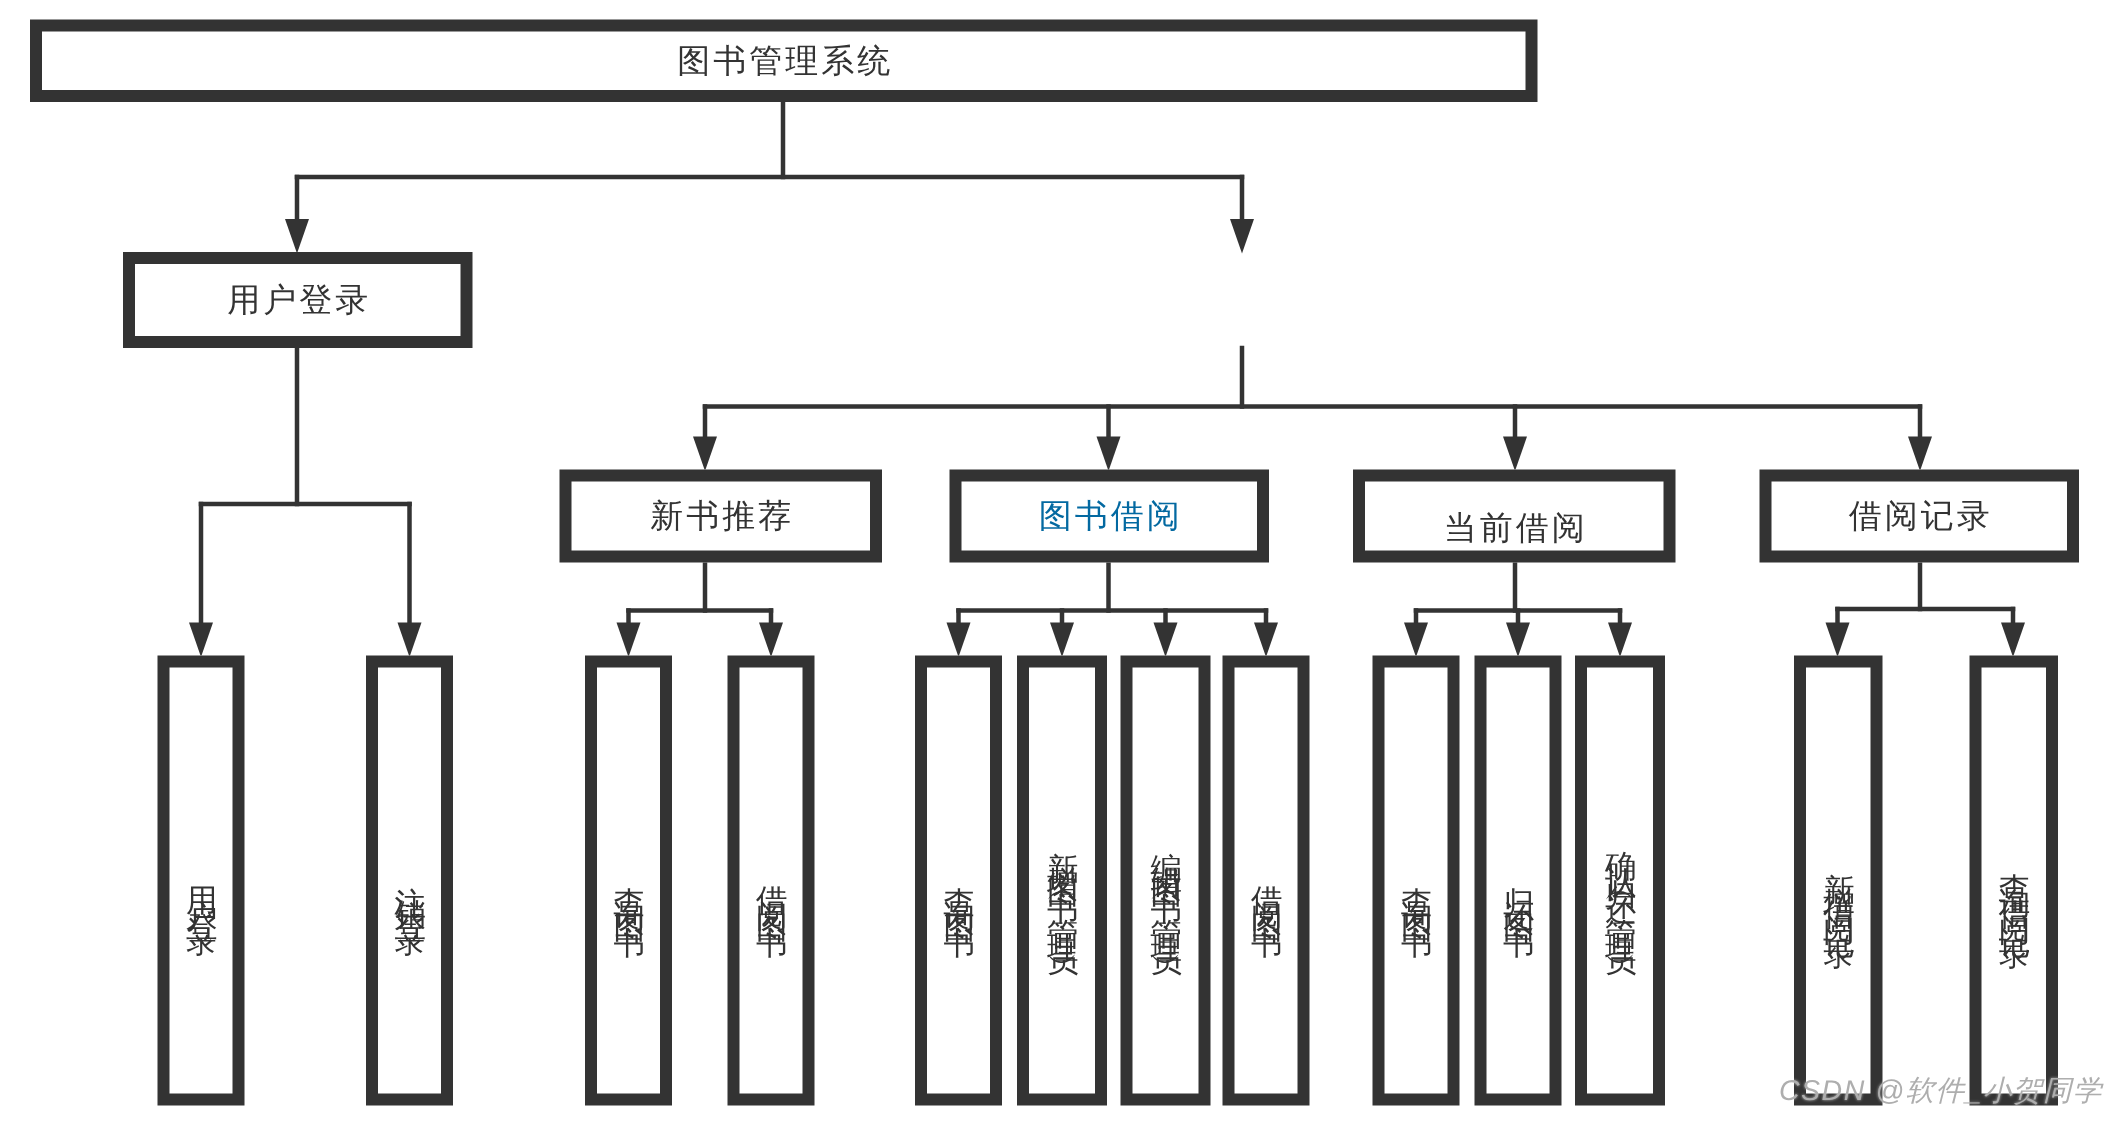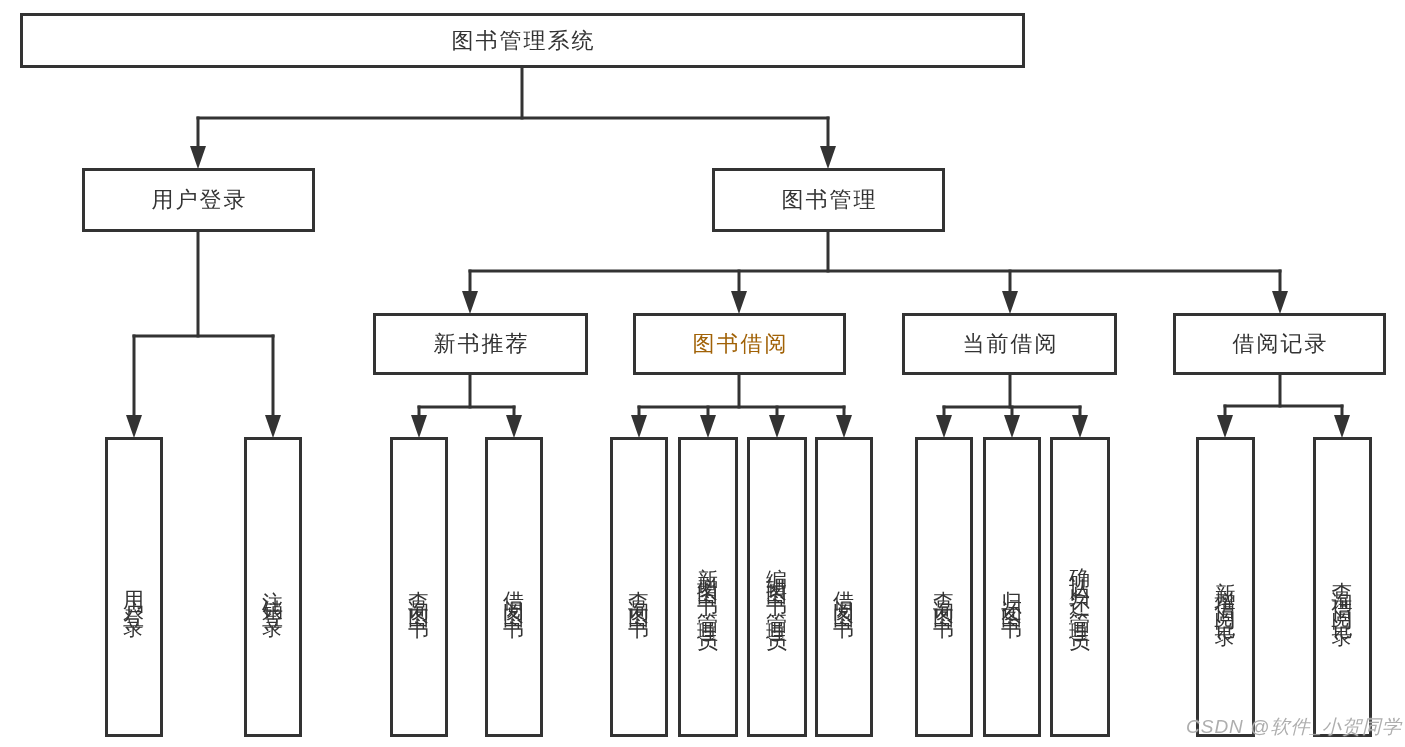--- a/index.html
+++ b/index.html
@@ -18,21 +18,21 @@
   #connectors {
     position: absolute;
     left: 0;
     top: 0;
     z-index: 1;
   }
   .node {
     position: absolute;
     box-sizing: border-box;
     background: #ffffff;
-    border: 3px solid #a21caf;
+    border: 8px solid #a21caf;
     color: #333333;
     display: flex;
     align-items: center;
     justify-content: center;
     z-index: 2;
     text-align: center;
   }
   .node.horizontal span {
     font-size: 22px;
     letter-spacing: 2px;
@@ -118,30 +118,27 @@
       <line x1="1342" y1="406" x2="1342" y2="416" stroke="#333333" stroke-width="3" stroke-linecap="square"></line>
       <polygon points="1334,415 1350,415 1342,438" fill="#333333"></polygon>
     </svg>
   <div id="watermark" style="color: rgb(174, 174, 174); font-style: italic;">CSDN @软件_小贺同学</div>
 <div class="node horizontal" style="left: 20px; top: 13px; width: 1005px; height: 55px; border-color: rgb(51, 51, 51); background: rgb(255, 255, 255); color: rgb(51, 51, 51);">
       <span>图书管理系统</span>
     </div>
     <div class="node horizontal" style="left: 82px; top: 168px; width: 233px; height: 64px; border-color: rgb(51, 51, 51); background: rgb(255, 255, 255); color: rgb(51, 51, 51);">
       <span>用户登录</span>
     </div>
-    <div class="node horizontal" style="left: 712px; top: 168px; width: 233px; height: 64px; border-color: rgb(51, 51, 51); background: rgb(255, 255, 255); color: rgb(51, 51, 51);">
-      <span>图书管理</span>
-    </div>
     <div class="node horizontal" style="left: 363px; top: 313px; width: 215px; height: 62px; border-color: rgb(51, 51, 51); background: rgb(255, 255, 255); color: rgb(51, 51, 51); margin-left: 10px;">
       <span>新书推荐</span>
     </div>
-    <div class="node horizontal" style="left: 633px; top: 313px; width: 213px; height: 62px; border-color: rgb(51, 51, 51); background: rgb(255, 255, 255); color: #a16207;">
+    <div class="node horizontal" style="left: 633px; top: 313px; width: 213px; height: 62px; border-color: rgb(51, 51, 51); background: rgb(255, 255, 255); color: #0369a1;">
       <span>图书借阅</span>
     </div>
-    <div class="node horizontal" style="left: 902px; top: 313px; width: 215px; height: 62px; border-color: rgb(51, 51, 51); background: rgb(255, 255, 255); color: rgb(51, 51, 51);">
+    <div class="node horizontal" style="left: 902px; top: 313px; width: 215px; height: 62px; border-color: rgb(51, 51, 51); background: rgb(255, 255, 255); color: rgb(51, 51, 51); align-items: flex-end;">
       <span>当前借阅</span>
     </div>
     <div class="node horizontal" style="left: 1173px; top: 313px; width: 213px; height: 62px; border-color: rgb(51, 51, 51); background: rgb(255, 255, 255); color: rgb(51, 51, 51);">
       <span>借阅记录</span>
     </div>
     <div class="node vertical" style="left: 105px; top: 437px; width: 58px; height: 300px; border-color: rgb(51, 51, 51); background: rgb(255, 255, 255); color: rgb(51, 51, 51);">
       <span>用户登录</span>
     </div>
     <div class="node vertical" style="left: 244px; top: 437px; width: 58px; height: 300px; border-color: rgb(51, 51, 51); background: rgb(255, 255, 255); color: rgb(51, 51, 51);">
       <span>注销登录</span>

